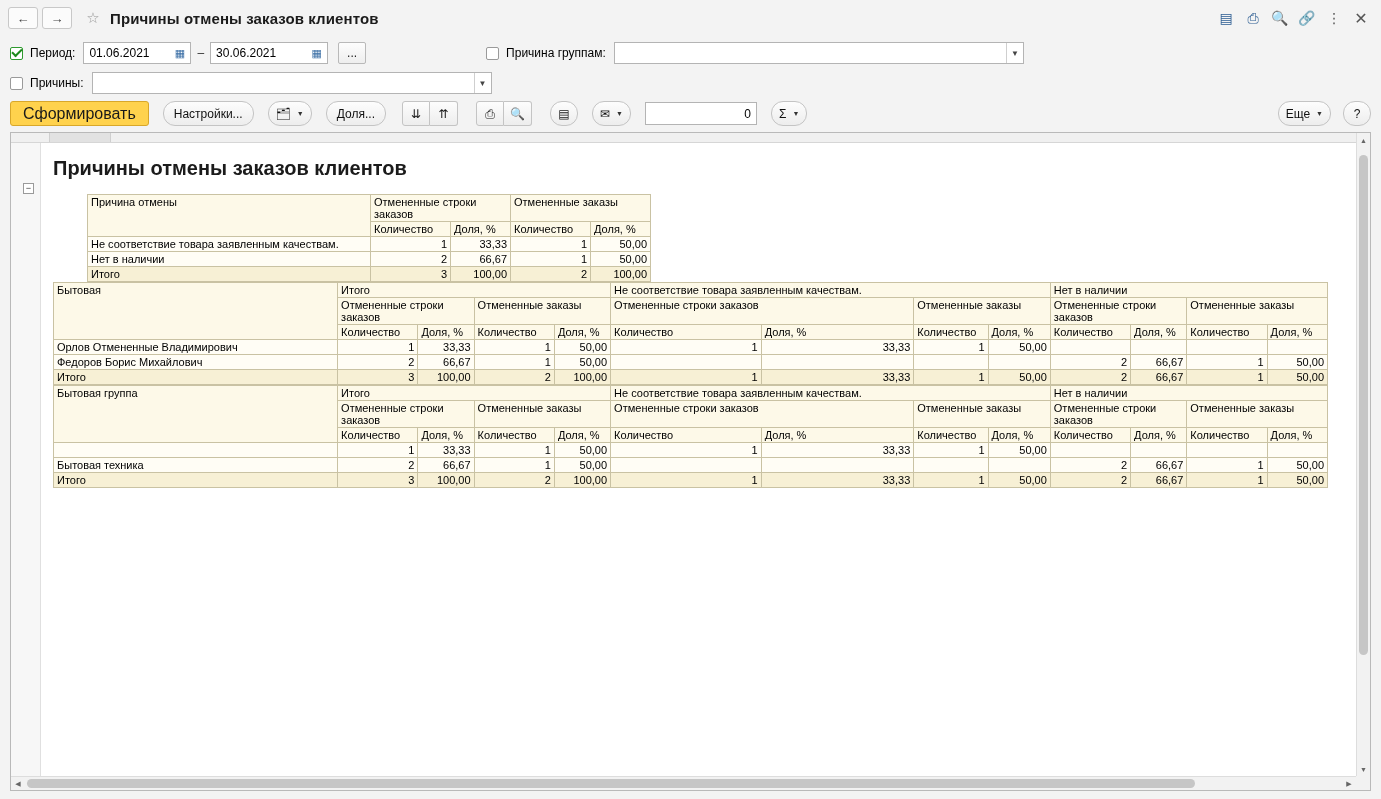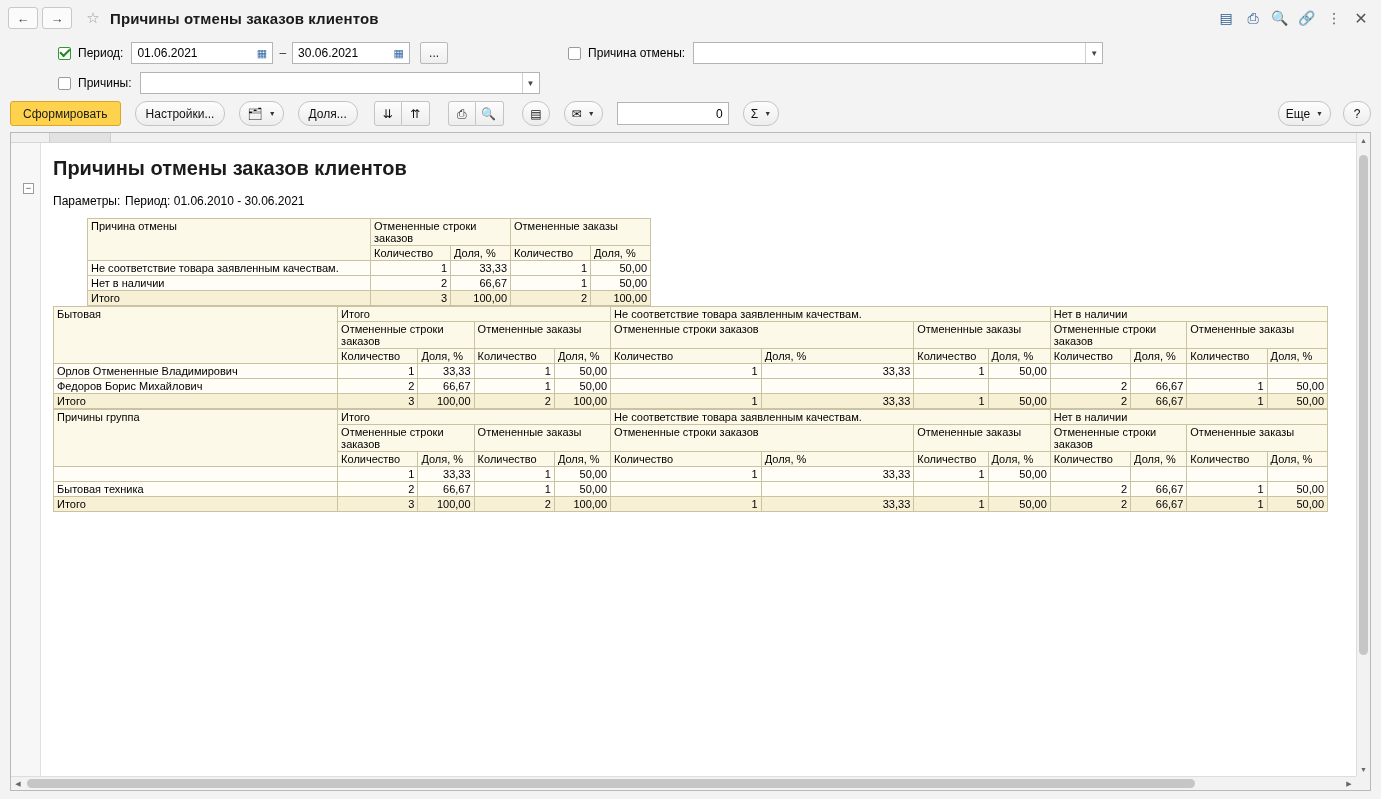--- a/index.html
+++ b/index.html
@@ -68,21 +68,20 @@
     font-size: 14px;
     color: #2c5d92;
   }
   .ticon.dark { color: #555; }
   .ticon.close { color: #555; font-size: 16px; }
 
   
   .filters {
     padding: 2px 10px 0 10px;
     flex: none;
-    margin-left: 48px;
   }
   .frow {
     display: flex;
     align-items: center;
     height: 30px;
   }
   .chk {
     width: 13px; height: 13px;
     border: 1px solid #9a9a9a;
     background: #fff;
@@ -162,21 +161,21 @@
     gap: 6px;
     flex: none;
   }
   .btn-primary {
     background: #ffd24d;
     border: 1px solid #d8a72a;
     border-radius: 3px;
     height: 25px;
     padding: 0 12px;
     display: flex; align-items: center;
-    font-size: 12px;
+    font-size: 16px;
     color: #1a1a1a;
     font-weight: normal;
   }
   .btn {
     background: linear-gradient(#fdfdfd,#ededed);
     border: 1px solid #c4c4c4;
     border-radius: 12px;
     height: 25px;
     padding: 0 10px;
     display: flex; align-items: center; justify-content: center;
@@ -376,35 +375,35 @@
       <div class="ticon">🔗</div>
       <div class="ticon dark">⋮</div>
       <div class="ticon close">✕</div>
     </div>
   </div>
 
   <div class="filters">
     <div class="frow">
       <div class="chk on"></div>
       <div class="flabel">Период:</div>
-      <div class="field" style="width:142px;">
+      <div class="field" style="width:108px;">
         <input type="text" value="01.06.2021" style="">
         <div class="fbtn">▦</div>
       </div>
       <div class="dash">–</div>
       <div class="field" style="width:118px;">
         <input type="text" value="30.06.2021" style="">
         <div class="fbtn">▦</div>
       </div>
       <div class="ellipsis-btn">...</div>
 
       <div style="width:120px;"></div>
 
       <div class="chk"></div>
-      <div class="flabel">Причина отмены:</div>
+      <div class="flabel">Причина группам:</div>
       <div class="field" style="width:410px;padding-right:0;">
         <input type="text" value="" style="">
         <div class="drop-arrow">▼</div>
       </div>
     </div>
 
     <div class="frow">
       <div class="chk"></div>
       <div class="flabel">Причины:</div>
       <div class="field" style="width:400px;padding-right:0;margin-left:0;">
@@ -452,23 +451,20 @@
     <div class="rep-colhdr"></div>
 
     <div class="rep-body">
       <div class="rep-gutter">
         <div class="collapse-box">−</div>
       </div>
       <div class="rep-content">
 
         <h1 class="rep-title">Причины отмены заказов клиентов</h1>
 
-        <div class="params">
-          <span class="plabel">Параметры:</span><span>Период: 01.06.2010 - 30.06.2021</span>
-        </div>
 
         <table class="rt" style="width:563px;margin-left:34px;">
           <colgroup>
             <col style="width:283px;">
               <col style="width:80px;">
               <col style="width:60px;">
               <col style="width:80px;">
               <col style="width:60px;">
           </colgroup>
           <tbody>
@@ -611,21 +607,21 @@
               <col style="width:152px;">
               <col style="width:74px;">
               <col style="width:62px;">
             <col style="width:80px;">
               <col style="width:56px;">
               <col style="width:80px;">
               <col style="width:60px;">
           </colgroup>
           <tbody>
               <tr>
-            <td class="hdr" rowspan="3">Причины группа</td>
+            <td class="hdr" rowspan="3">Бытовая группа</td>
             <td class="hdr" colspan="4">Итого</td>
             <td class="hdr" colspan="4">Не соответствие товара заявленным качествам.</td>
             <td class="hdr" colspan="4">Нет в наличии</td>
           </tr>
           <tr>
             <td class="hdr" colspan="2" style="white-space:normal;">Отмененные строки заказов</td>
             <td class="hdr" colspan="2" style="white-space:normal;">Отмененные заказы</td>
             <td class="hdr" colspan="2">Отмененные строки заказов</td>
             <td class="hdr" colspan="2">Отмененные заказы</td>
             <td class="hdr" colspan="2" style="white-space:normal;">Отмененные строки заказов</td>

